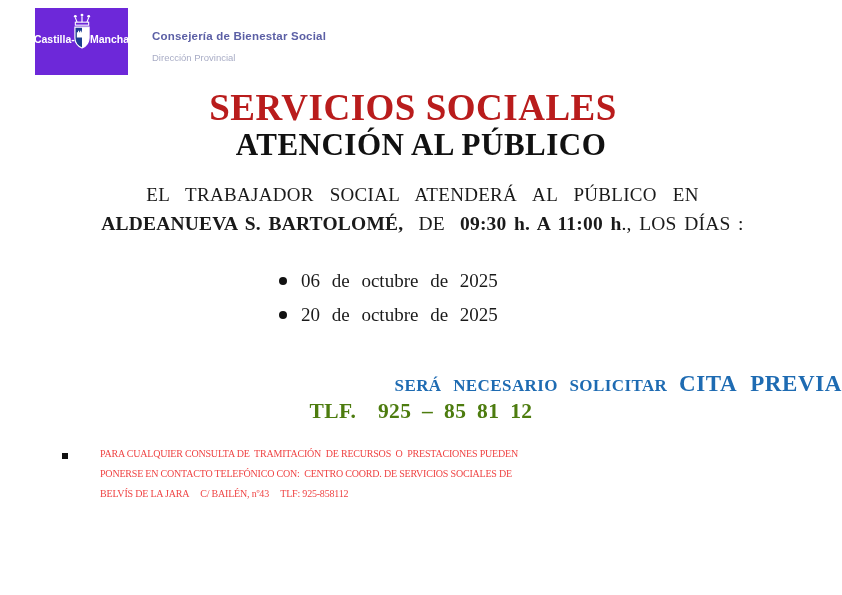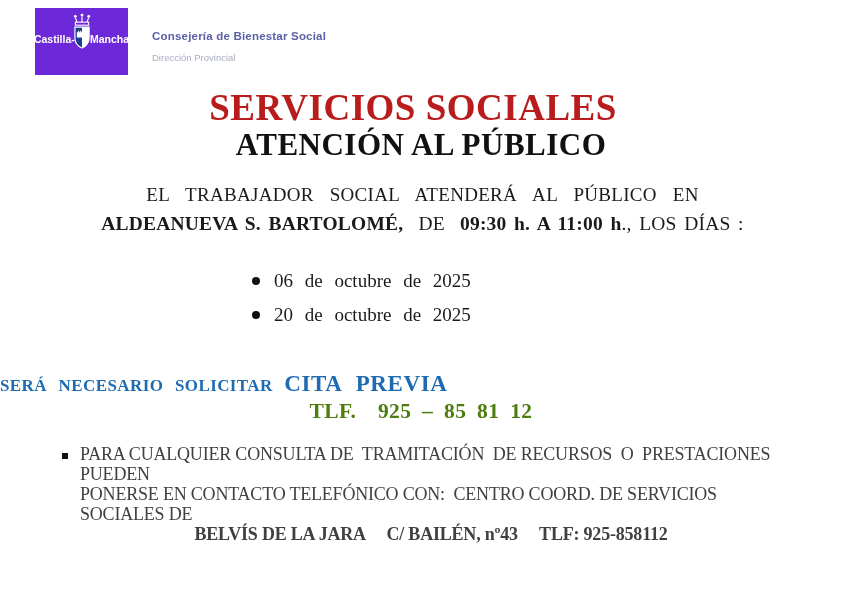--- a/index.html
+++ b/index.html
@@ -94,21 +94,21 @@
     margin-top: 7px;
     font-size: 19.5px;
     word-spacing: 2.5px;
     letter-spacing: 0.2px;
   }
   .b { font-weight: bold; }
 
   
   .dates {
     position: absolute;
-    left: 252px; top: 268px; font-family: Liberation Serif, serif;
+    left: 279px; top: 268px; font-family: Liberation Serif, serif;
   }
   .date-item {
     position: relative;
     padding-left: 22px;
     font-size: 19px;
     word-spacing: 7px;
     height: 34px;
     line-height: 26px;
   }
   .date-bullet {
@@ -116,21 +116,21 @@
     left: 0; top: 9px;
     width: 8px; height: 8px;
     border-radius: 50%;
     background: #111;
   }
 
   
   .appt {
     position: absolute;
     left: 0; right: 0; top: 371px;
-    text-align: left;
+    text-align: right;
     color: #1e6bb2;
     font-weight: bold;
   }
   .appt-lead {
     font-size: 17px;
     word-spacing: 7px;
     letter-spacing: 0.4px;
   }
   .appt-highlight {
     font-size: 23px;
@@ -150,30 +150,29 @@
 
   
   .footer-bullet {
     position: absolute;
     left: 62px; top: 453px;
     width: 6px; height: 6px;
     background: #111;
   }
   .footer {
     position: absolute;
-    left: 80px; top: 444px;
+    left: 100px; top: 444px;
     width: 702px;
-    font-size: 18px;
+    font-size: 10px;
     letter-spacing: -0.2px;
     line-height: 20px;
-    color: #404040;
+    color: #ef4444;
   }
   .footer-line3 {
-    text-align: center;
-    font-weight: bold;
+    font-weight: normal;
   }
 </style>
 </head>
 <body>
 
 <div class="page">
 
   <div class="logo-block">
     <svg class="logo-emblem" width="36" height="40" viewBox="0 0 36 48" aria-hidden="true">
 

